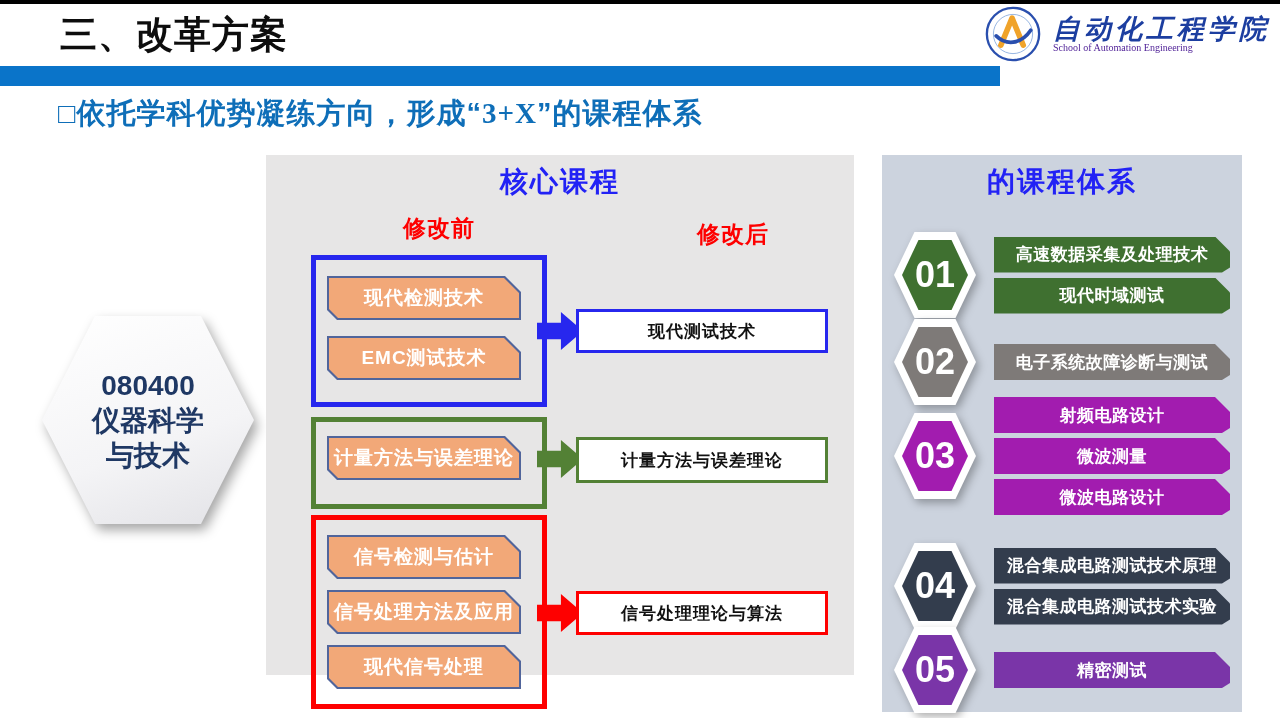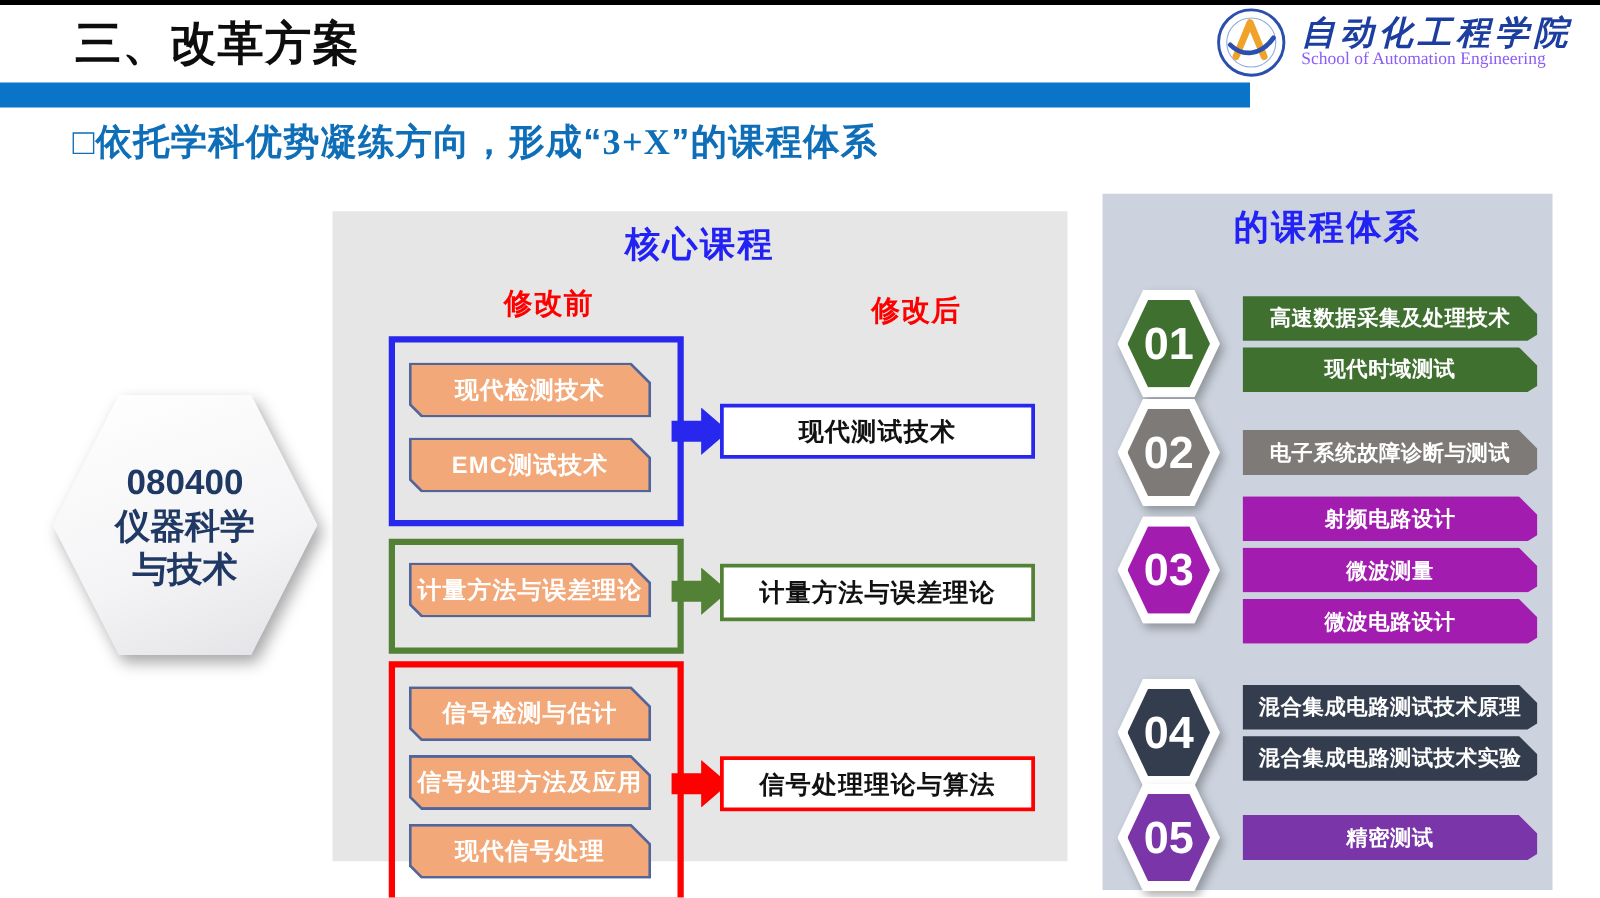--- a/index.html
+++ b/index.html
@@ -11,42 +11,42 @@
   .slide{position:absolute;inset:0;background:#ffffff;}
 
   
   .top-black{position:absolute;left:0;top:0;width:1280px;height:4px;background:#000;}
   .page-title{
     position:absolute;left:60px;top:10px;font-size:37px;font-weight:bold;color:#0d0d0d;
     letter-spacing:1px;
   }
   .blue-bar{position:absolute;left:0;top:66px;width:1000px;height:20px;background:#0a74c9;}
 
-  .logo{position:absolute;right:22px;top:6px;display:flex;align-items:center;gap:12px;justify-content:center;}
+  .logo{position:absolute;right:10px;top:6px;display:flex;align-items:center;gap:12px;justify-content:center;}
   .logo-badge{width:56px;height:56px;}
   .logo-text{display:flex;flex-direction:column;line-height:1.05;}
   .logo-cn{font-size:27px;font-weight:bold;color:#1c3ea0;letter-spacing:4px;font-style:italic;}
-  .logo-en{font-size:14px;color:#8b5cf6;font-family:"Liberation Serif","DejaVu Serif",serif;}
+  .logo-en{font-size:10px;color:#4c1d95;font-family:"Liberation Serif","DejaVu Serif",serif;}
 
   .subtitle{
     position:absolute;left:58px;top:94px;font-size:29px;font-weight:bold;color:#0e6eb8;
     letter-spacing:1px;
   }
   .subtitle .formula{font-family:"Liberation Serif","DejaVu Serif",serif;font-weight:bold;margin-top:48px;}
 
   
   .hex{clip-path:polygon(25% 0,75% 0,100% 50%,75% 100%,25% 100%,0 50%);}
   .major-hex-wrap{position:absolute;left:42px;top:316px;width:212px;height:208px;
     filter:drop-shadow(4px 6px 6px rgba(0,0,0,0.35));}
   .major-hex{width:100%;height:100%;background:linear-gradient(160deg,#ffffff 0%,#f4f4f6 60%,#e2e2e6 100%);
     display:flex;flex-direction:column;align-items:center;justify-content:center;}
   .major-hex div{font-size:28px;font-weight:bold;color:#1f3864;line-height:1.25;text-align:center;}
 
   
-  .core-panel{position:absolute;left:266px;top:169px;width:588px;height:520px;background:#e7e6e6;}
+  .core-panel{position:absolute;left:266px;top:155px;width:588px;height:520px;background:#e7e6e6;}
   .core-title{position:absolute;left:0;top:8px;width:100%;text-align:center;
     font-size:28px;font-weight:bold;color:#2222f5;letter-spacing:2px;}
   .col-label{position:absolute;font-size:23px;font-weight:bold;color:#fe0000;letter-spacing:1px;}
   .col-before{left:88px;top:58px;width:170px;text-align:center;}
   .col-after{left:382px;top:64px;width:170px;text-align:center;}
 
   .group{position:absolute;left:45px;width:226px;background:transparent;}
   .group-blue{top:100px;height:142px;border:5px solid #2727ee;}
   .group-green{top:262px;height:82px;border:5px solid #538135;}
   .group-red{top:360px;height:184px;border:5px solid #fe0000;}
@@ -60,21 +60,21 @@
     font-size:19px;font-weight:bold;color:#ffffff;letter-spacing:1px;}
 
   .block-arrow{position:absolute;left:271px;width:46px;height:38px;
     clip-path:polygon(0 28%,52% 28%,52% 0,100% 50%,52% 100%,52% 72%,0 72%);}
   .arrow-blue{top:157px;background:#2727ee;}
   .arrow-green{top:285px;background:#538135;}
   .arrow-red{top:439px;background:#fe0000;}
 
   .result-box{position:absolute;left:310px;width:246px;background:#ffffff;
     display:flex;align-items:center;justify-content:center;
-    font-size:20px;font-weight:bold;color:#111;letter-spacing:1px;}
+    font-size:17px;font-weight:bold;color:#111;letter-spacing:1px;}
   .result-blue{top:154px;height:38px;border:3px solid #2727ee;}
   .result-green{top:282px;height:40px;border:3px solid #538135;}
   .result-red{top:436px;height:38px;border:3px solid #fe0000;}
 
   
   .dir-panel{position:absolute;left:882px;top:155px;width:360px;height:557px;background:#ccd3de;}
   .dir-title{position:absolute;left:0;top:8px;width:100%;text-align:center;
     font-size:28px;font-weight:bold;color:#2222f5;letter-spacing:2px;}
 
   .dir-row{position:absolute;left:12px;width:336px;display:flex;align-items:center;gap:18px;}

